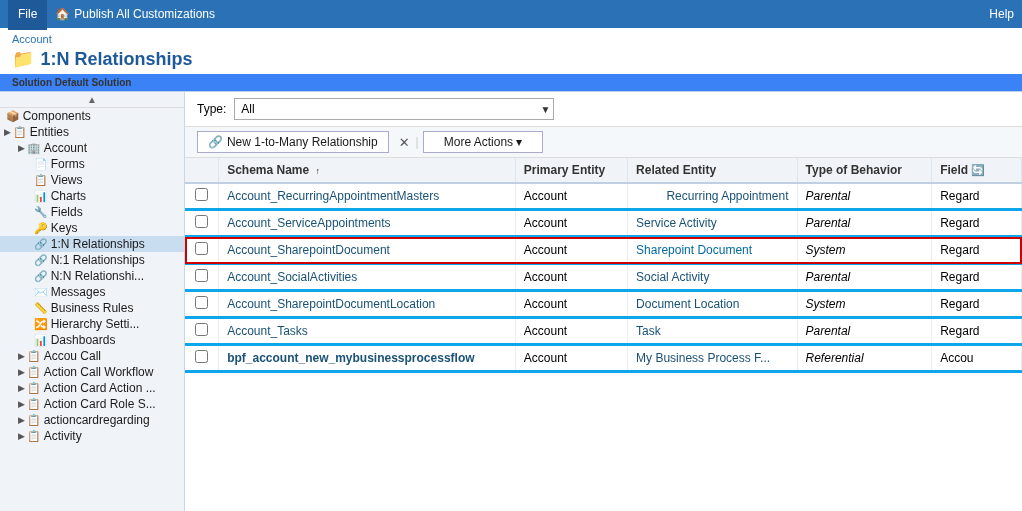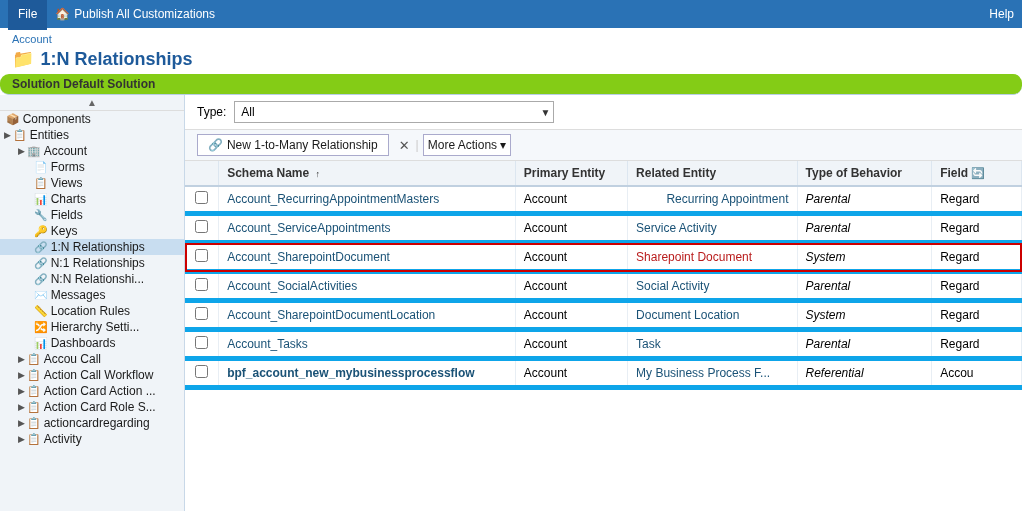--- a/index.html
+++ b/index.html
@@ -30,23 +30,22 @@
       font-size: 11px; color: #2a72b5; cursor: pointer;
     }
     .page-title-row {
       display: flex; align-items: center; gap: 6px; padding: 2px 12px 4px 12px;
     }
     .folder-icon { font-size: 18px; color: #f0b429; }
     .page-title { font-size: 18px; font-weight: bold; color: #1e5a9a; }
 
     
     .solution-label {
-      background: #84cc16; padding: 3px 12px; font-size: 12px; font-weight: bold; color: #333;
+      background: #3b82f6; padding: 3px 12px; font-size: 10px; font-weight: bold; color: #333;
       border-bottom: 1px solid #b8cfe4;
-      border-radius: 9px;
     }
 
     
     .main-layout {
       display: flex; height: calc(511px - 28px - 36px - 24px);
     }
 
     
     .sidebar {
       width: 185px; min-width: 185px; background: #f0f4f8;
@@ -91,36 +90,36 @@
     .action-btn {
       display: flex; align-items: center; gap: 4px;
       border: 1px solid #aac; background: #fff; padding: 3px 10px;
       font-size: 12px; cursor: pointer; color: #1a1a1a; margin-right: 4px;
     }
     .delete-btn {
       border: none; background: none; padding: 3px 6px; font-size: 13px; cursor: pointer; color: #555;
     }
     .more-btn {
       display: flex; align-items: center; gap: 3px;
-      border: 1px solid #aac; background: #fff; padding: 3px 4px;
+      border: 1px solid #aac; background: #fff; padding: 3px 20px;
       font-size: 12px; cursor: pointer; color: #1a1a1a;
     }
 
     
     .table-container { flex: 1; overflow: auto; }
     table { width: 100%; border-collapse: collapse; font-size: 12px; }
     thead tr { background: #f0f4f8; border-bottom: 2px solid #c0d0e0; }
     th {
       text-align: left; padding: 5px 8px; font-weight: 600; color: #333;
       border-right: 1px solid #dce6f0; white-space: nowrap; position: sticky; top: 0;
       background: #f0f4f8; z-index: 1;
     }
     th:first-child { width: 30px; padding: 5px 4px; }
     td {
-      padding: 4px 8px; border-bottom: 5px solid #0ea5e9;
+      padding: 4px 8px; border-bottom: 3px solid #0ea5e9;
       border-right: 1px solid #e8eef4; white-space: nowrap;
     }
     .col-check { width: 24px; padding: 4px; text-align: center; }
     .col-schema { width: 260px; color: #1a5276; }
     .col-primary { width: 100px; }
     .col-related { width: 150px; color: #1a5276; }
     .col-behavior { width: 120px; font-style: italic; }
     .col-field { width: 80px; }
     .sort-arrow { font-size: 9px; margin-left: 3px; }
     .refresh-icon { font-size: 11px; cursor: pointer; }
@@ -216,21 +215,21 @@
           <span class="tree-label">N:N Relationshi...</span>
         </div>
         <div class="tree-item" style="padding-left: 32px;">
           <span class="expand-arrow"> </span>
           <span class="tree-icon" style="font-size: 11px;">✉️</span>
           <span class="tree-label">Messages</span>
         </div>
         <div class="tree-item" style="padding-left: 32px;">
           <span class="expand-arrow"> </span>
           <span class="tree-icon" style="font-size: 11px;">📏</span>
-          <span class="tree-label">Location Rules</span>
+          <span class="tree-label">Business Rules</span>
         </div>
         <div class="tree-item" style="padding-left: 32px;">
           <span class="expand-arrow"> </span>
           <span class="tree-icon" style="font-size: 11px;">🔀</span>
           <span class="tree-label">Hierarchy Setti...</span>
         </div>
         <div class="tree-item" style="padding-left: 32px;">
           <span class="expand-arrow"> </span>
           <span class="tree-icon" style="font-size: 11px;">📊</span>
           <span class="tree-label">Dashboards</span>
@@ -327,21 +326,21 @@
               <td class="col-schema" style="color: rgb(26, 82, 118);">Account_ServiceAppointments</td>
               <td class="col-primary">Account</td>
               <td class="col-related" style="color: rgb(26, 82, 118);">Service Activity</td>
               <td class="col-behavior">Parental</td>
               <td class="col-field">Regard</td>
             </tr>
             <tr style="outline: rgb(204, 0, 0) solid 2px; outline-offset: -2px;">
               <td class="col-check"><input type="checkbox" style="cursor: pointer;"></td>
               <td class="col-schema" style="color: rgb(26, 82, 118);">Account_SharepointDocument</td>
               <td class="col-primary">Account</td>
-              <td class="col-related" style="color: #b91c1c; margin-top: 16px;">Sharepoint Document</td>
+              <td class="col-related" style="color: #0369a1; margin-top: 16px;">Sharepoint Document</td>
               <td class="col-behavior">System</td>
               <td class="col-field">Regard</td>
             </tr>
             <tr>
               <td class="col-check"><input type="checkbox" style="cursor: pointer;"></td>
               <td class="col-schema" style="color: rgb(26, 82, 118);">Account_SocialActivities</td>
               <td class="col-primary">Account</td>
               <td class="col-related" style="color: rgb(26, 82, 118);">Social Activity</td>
               <td class="col-behavior">Parental</td>
               <td class="col-field">Regard</td>

